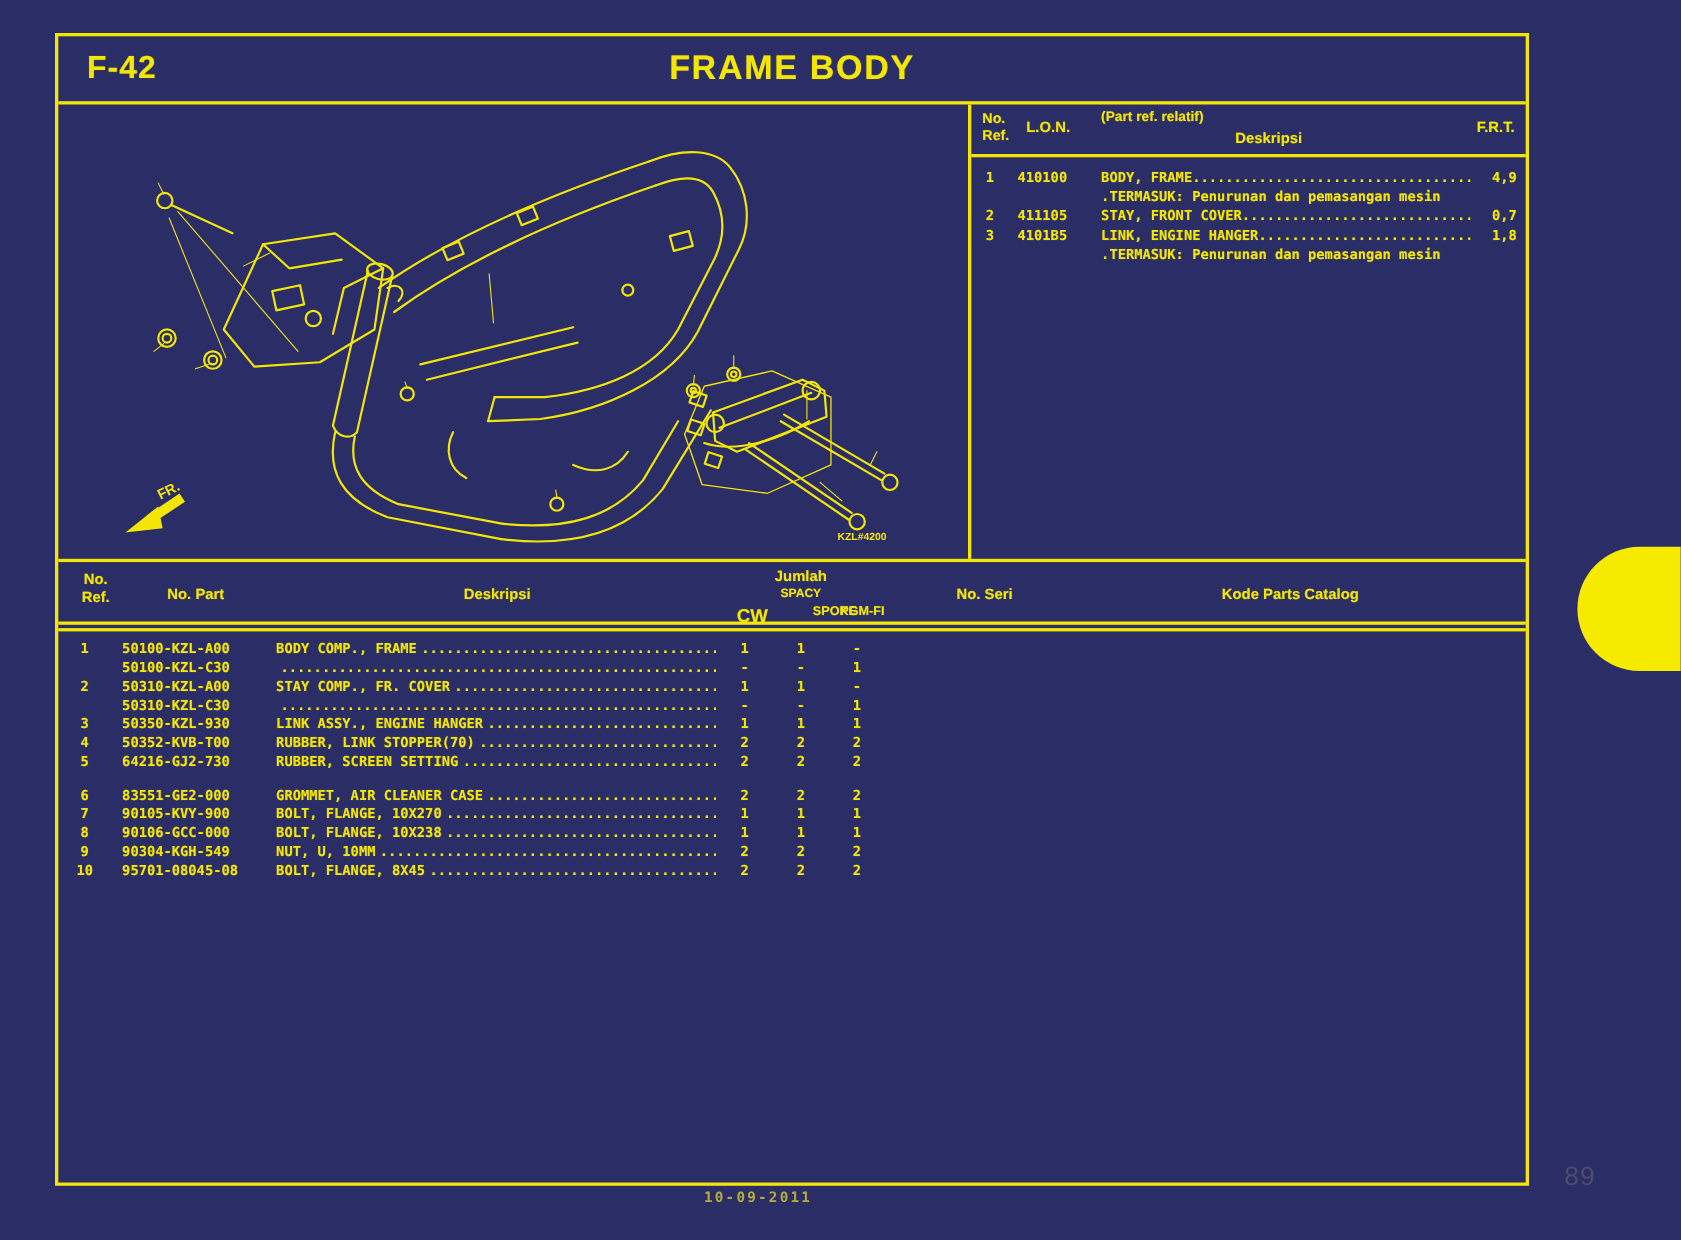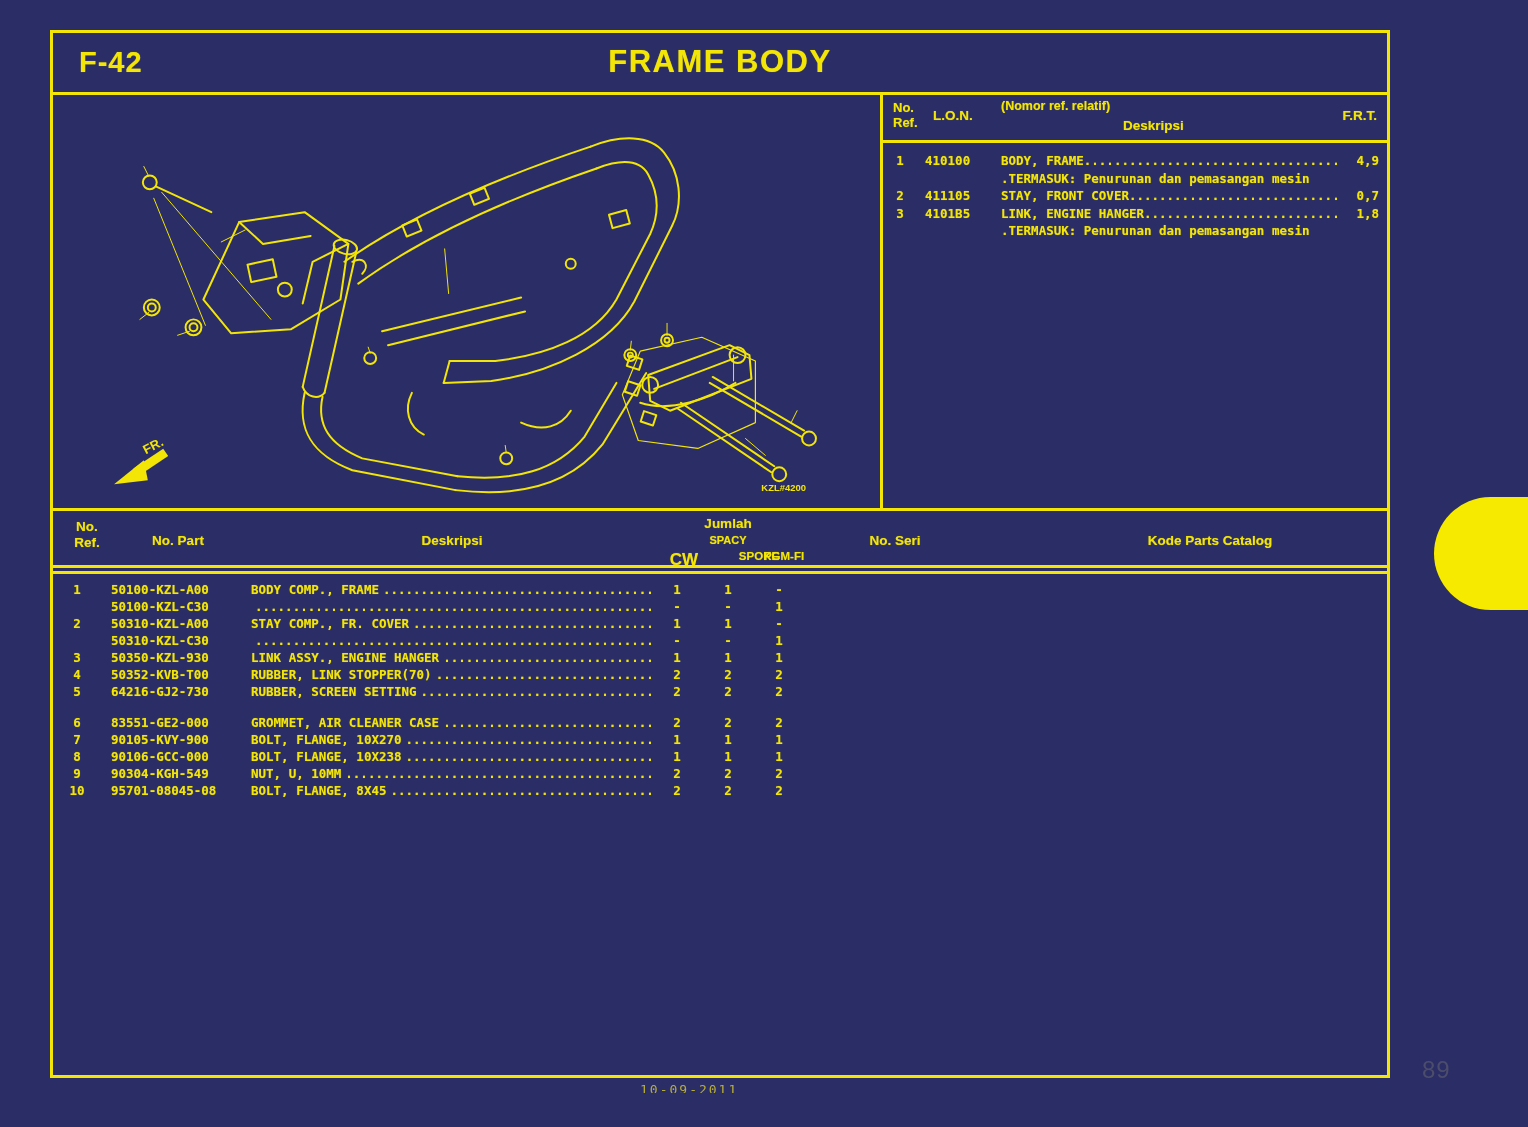--- a/index.html
+++ b/index.html
@@ -58,21 +58,21 @@
     text-shadow:0 0 1px rgba(243,230,6,.5);}
   .ph-ref{left:34px;top:8px;font-size:13.5px;line-height:16px;transform:none;}
   .ph-part{left:125px;top:22px;font-size:13.5px;}
   .ph-desk{left:399px;top:22px;font-size:13.5px;}
   .ph-jumlah{left:675px;top:5px;font-size:13.5px;}
   .ph-spacy{left:675px;top:23px;font-size:11px;}
   .ph-cw{left:631px;top:39px;font-size:17px;}
   .ph-spoke{left:678px;top:39px;font-size:11.5px;margin-left:28px;}
   .ph-pgm{left:731px;top:39px;font-size:11.5px;}
   .ph-seri{left:842px;top:22px;font-size:13.5px;}
-  .ph-kode{left:1157px;top:22px;font-size:13.5px;}
+  .ph-kode{left:1120px;top:22px;font-size:13.5px;}
   .dline1{position:absolute;left:0;top:532px;width:100%;height:3px;background:#f3e606;}
   .dline2{position:absolute;left:0;top:538px;width:100%;height:3px;background:#f3e606;}
   .ptable-rows{position:absolute;left:0;top:548px;width:100%;}
   .p-row{display:flex;height:17px;line-height:17px;
     font-family:"DejaVu Sans Mono","Liberation Mono",monospace;font-weight:bold;font-size:12.5px;
     color:#f3e606;white-space:nowrap;text-shadow:0 0 1px rgba(243,230,6,.45);}
   .p-row.spacer{height:14px;}
   .p-row .c-ref{width:48px;text-align:center;flex:none;}
   .p-row .c-part{width:138px;padding-left:10px;box-sizing:border-box;flex:none;}
   .p-row .c-desc{width:412px;flex:none;display:flex;overflow:hidden;}
@@ -84,21 +84,21 @@
   
   .page-curl{
     position:absolute;right:0;top:497px;width:94px;height:113px;background:#f6ea00;
     border-radius:57px 0 0 57px;
   }
   .page-num{
     position:absolute;left:1422px;top:1056px;font-size:24px;color:#4b4d6b;letter-spacing:1px;
   }
   .footer-date{
     position:absolute;left:640px;top:1082px;width:160px;height:11px;overflow:hidden;
-    font-family:"DejaVu Sans Mono","Liberation Mono",monospace;font-weight:normal;font-size:13px;
+    font-family:"DejaVu Sans Mono","Liberation Mono",monospace;font-weight:bold;font-size:13px;
     color:#cfc332;letter-spacing:2px;opacity:.85;
   }
 </style>
 </head>
 <body>
 
 <div class="page">
 
   <div class="titlebar">
     <div class="page-code">F-42</div>
@@ -223,21 +223,21 @@
         </div>
     </div>
 
     <div class="ref-panel">
       <div class="ref-head">
         <div class="h rh-no">
           <div>No.</div>
           <div>Ref.</div>
         </div>
         <div class="h rh-lon">L.O.N.</div>
-        <div class="h rh-nomor">(Nomor ref. relatif)</div>
+        <div class="h rh-nomor">(Part ref. relatif)</div>
         <div class="h rh-desk">Deskripsi</div>
         <div class="h rh-frt">F.R.T.</div>
       </div>
       <div class="ref-rows">
 
       <div class="ref-row">
             <span class="r-no">1</span>
             <span class="r-lon">410100</span>
             <span class="r-desc">
               <span class="dt">BODY, FRAME</span>

